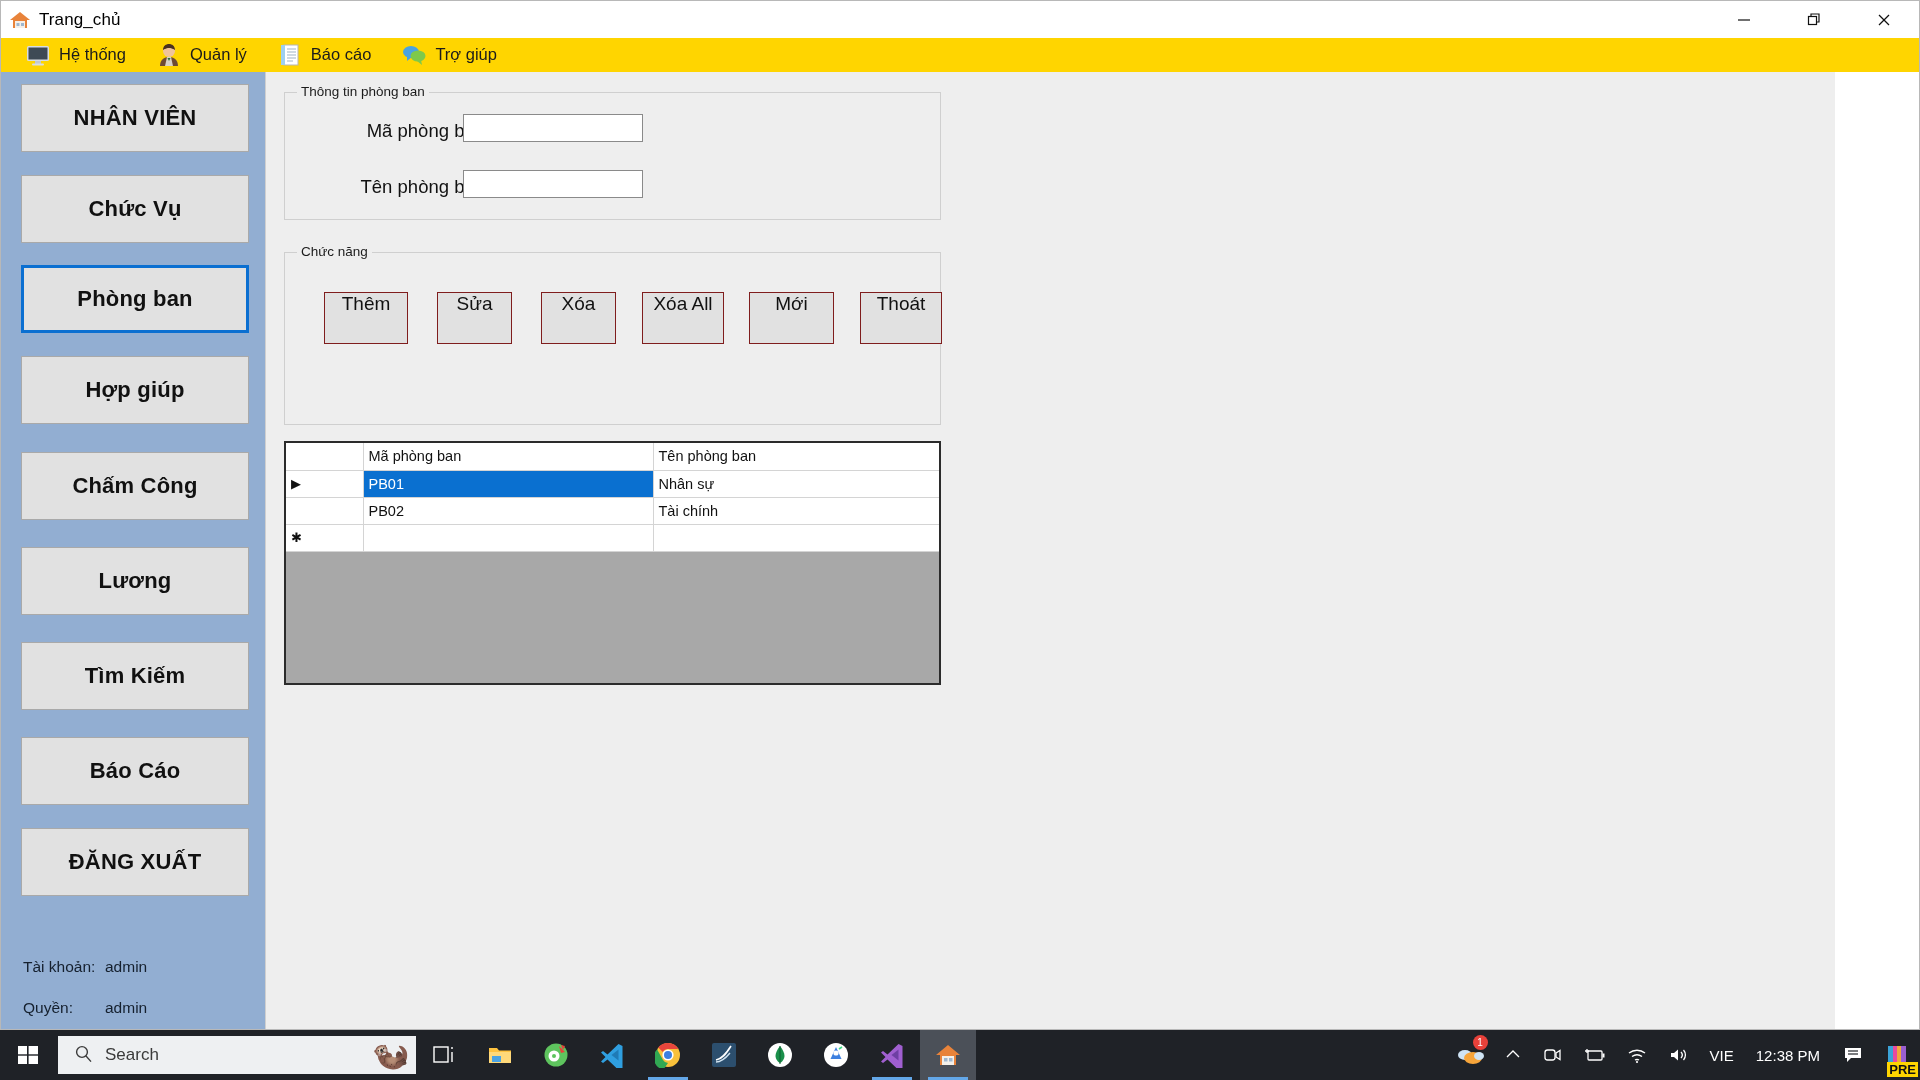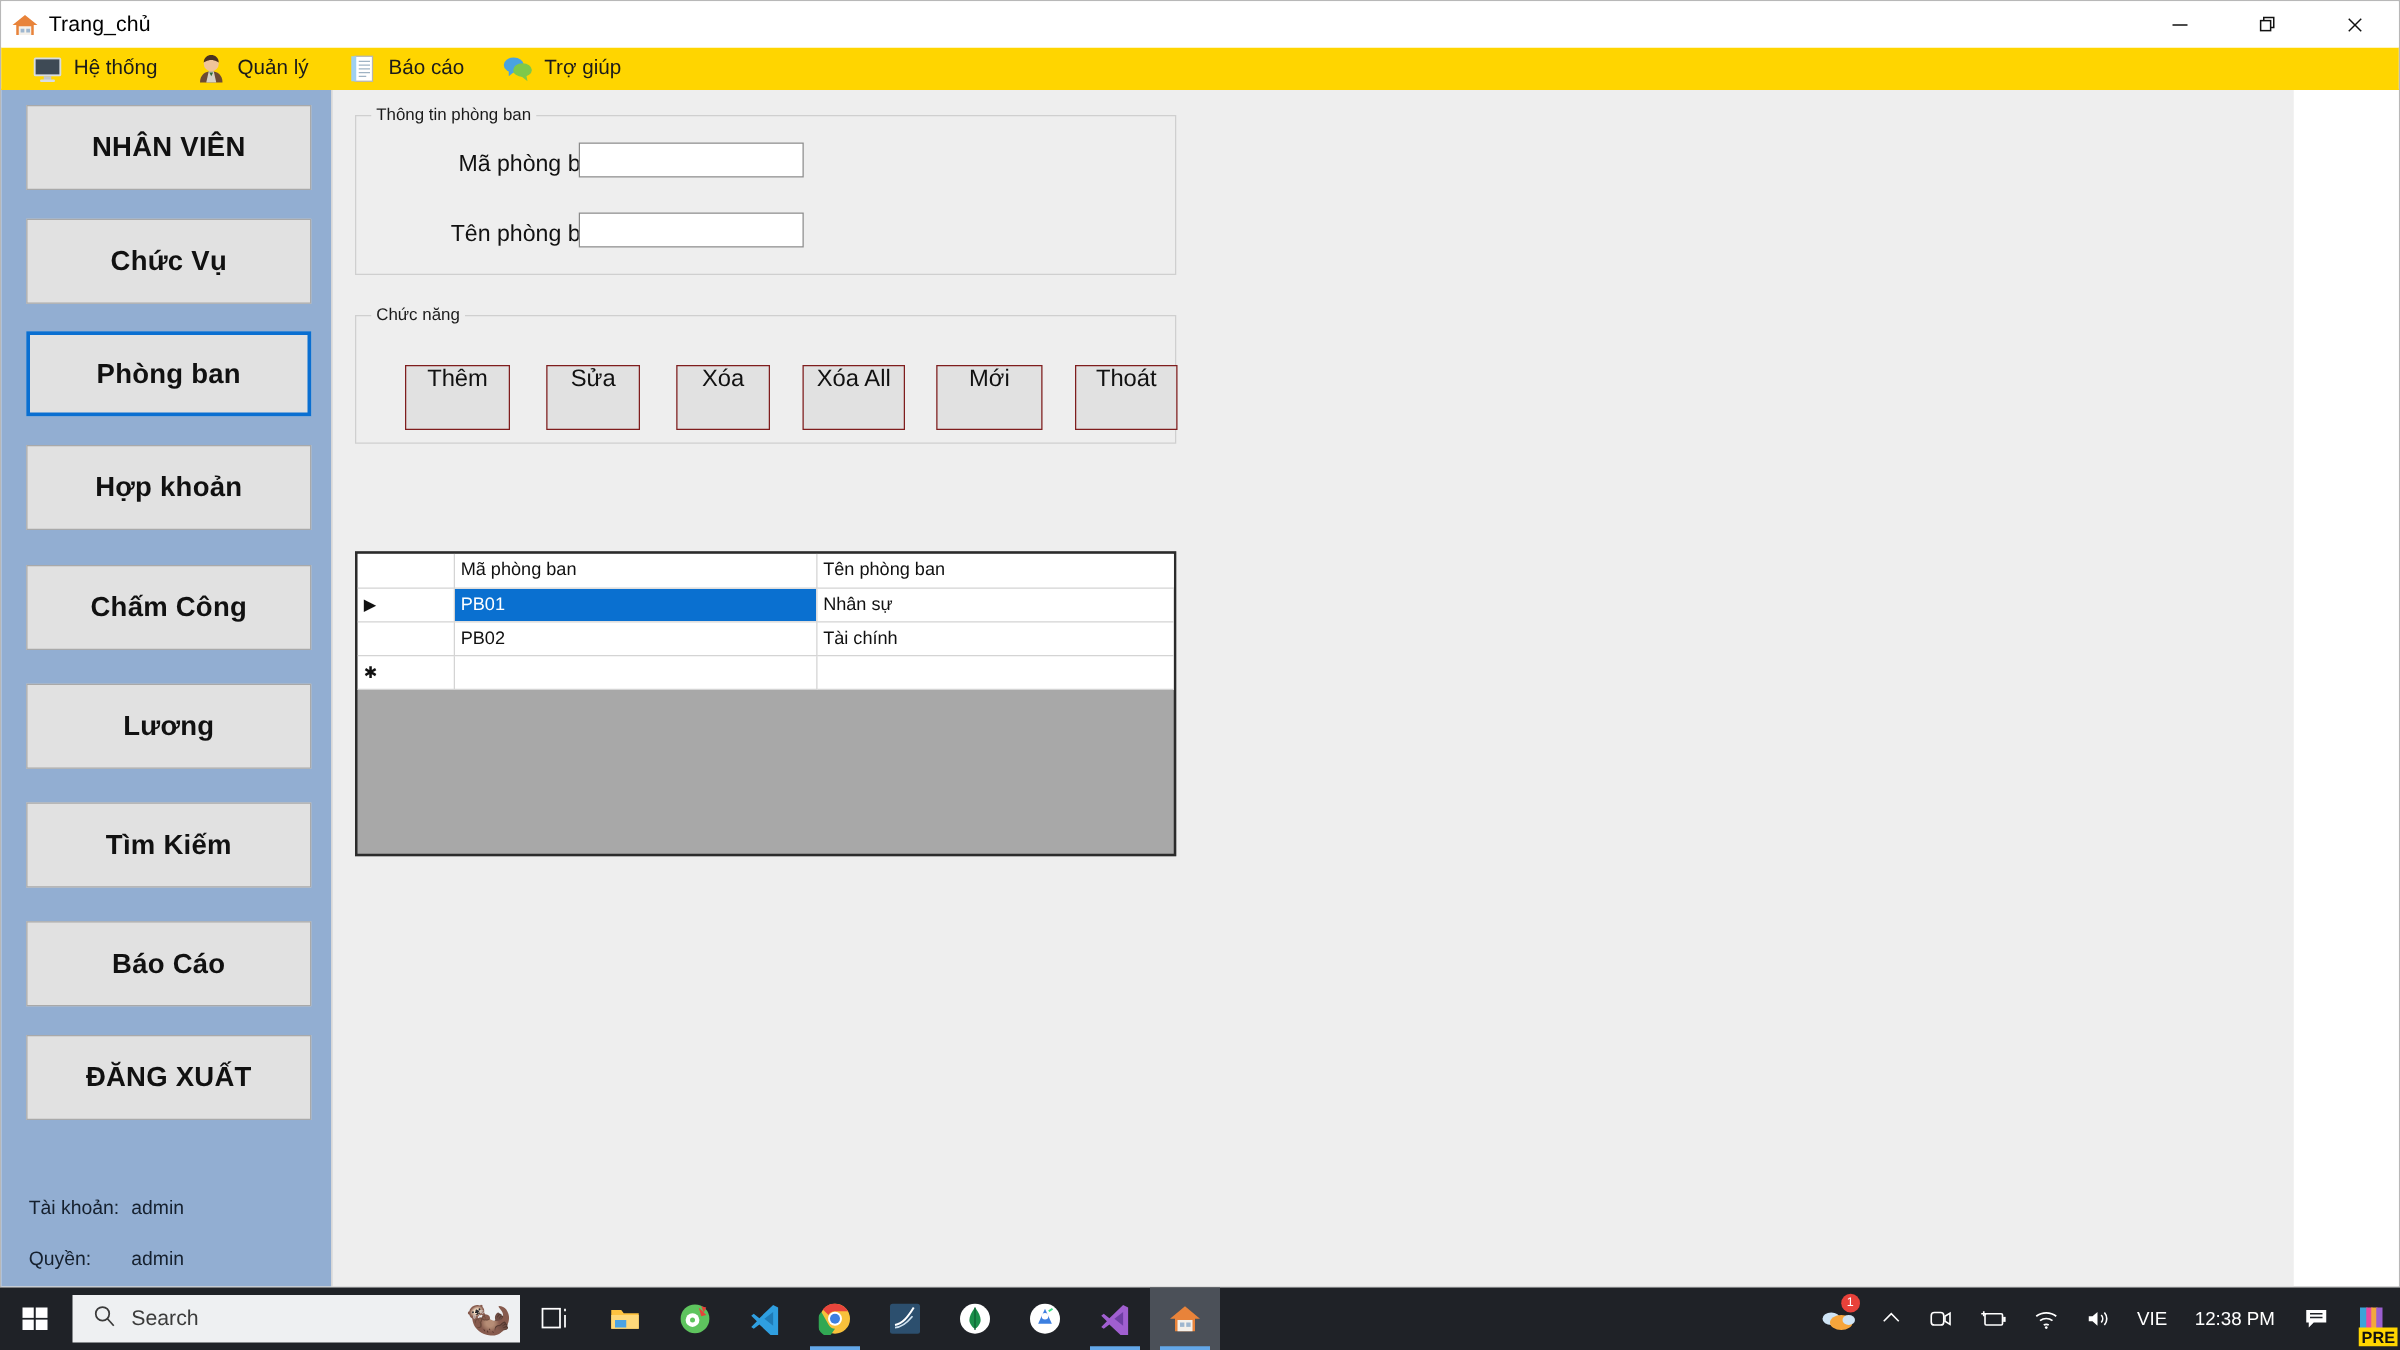--- a/index.html
+++ b/index.html
@@ -348,21 +348,21 @@
       <div class="side-btn" style="top:12px">
           <span>NHÂN VIÊN</span>
         </div>
       <div class="side-btn" style="top:103px">
           <span>Chức Vụ</span>
         </div>
       <div class="side-btn active" style="top:193px">
           <span>Phòng ban</span>
         </div>
       <div class="side-btn" style="top:284px">
-          <span>Hợp khoản</span>
+          <span>Hợp giúp</span>
         </div>
       <div class="side-btn" style="top:380px">
           <span>Chấm Công</span>
         </div>
       <div class="side-btn" style="top:475px">
           <span>Lương</span>
         </div>
       <div class="side-btn" style="top:570px">
           <span>Tìm Kiếm</span>
         </div>
@@ -391,21 +391,21 @@
       <div class="groupbox" style="left:18px; top:20px; width:657px; height:128px;">
         <div class="gb-title">Thông tin phòng ban</div>
 
         <div class="form-label" style="left:20px; top:27px; width:180px;">Mã phòng ban</div>
         <input class="form-input" style="left: 178px; top: 21px; width: 180px; height: 28px;" value="" placeholder="">
 
         <div class="form-label" style="left:20px; top:83px; width:180px;">Tên phòng ban</div>
         <input class="form-input" style="left: 178px; top: 77px; width: 180px; height: 28px;" value="" placeholder="">
       </div>
 
-      <div class="groupbox" style="left:18px; top:180px; width:657px; height:103px;">
+      <div class="groupbox" style="left:18px; top:180px; width:657px; height:173px;">
         <div class="gb-title">Chức năng</div>
 
         <div class="action-btn" style="left:39px;  top:39px; width:84px;">
             <span>Thêm</span>
           </div>
         <div class="action-btn" style="left:152px; top:39px; width:75px;">
             <span>Sửa</span>
           </div>
         <div class="action-btn" style="left:256px; top:39px; width:75px;">
             <span>Xóa</span>

